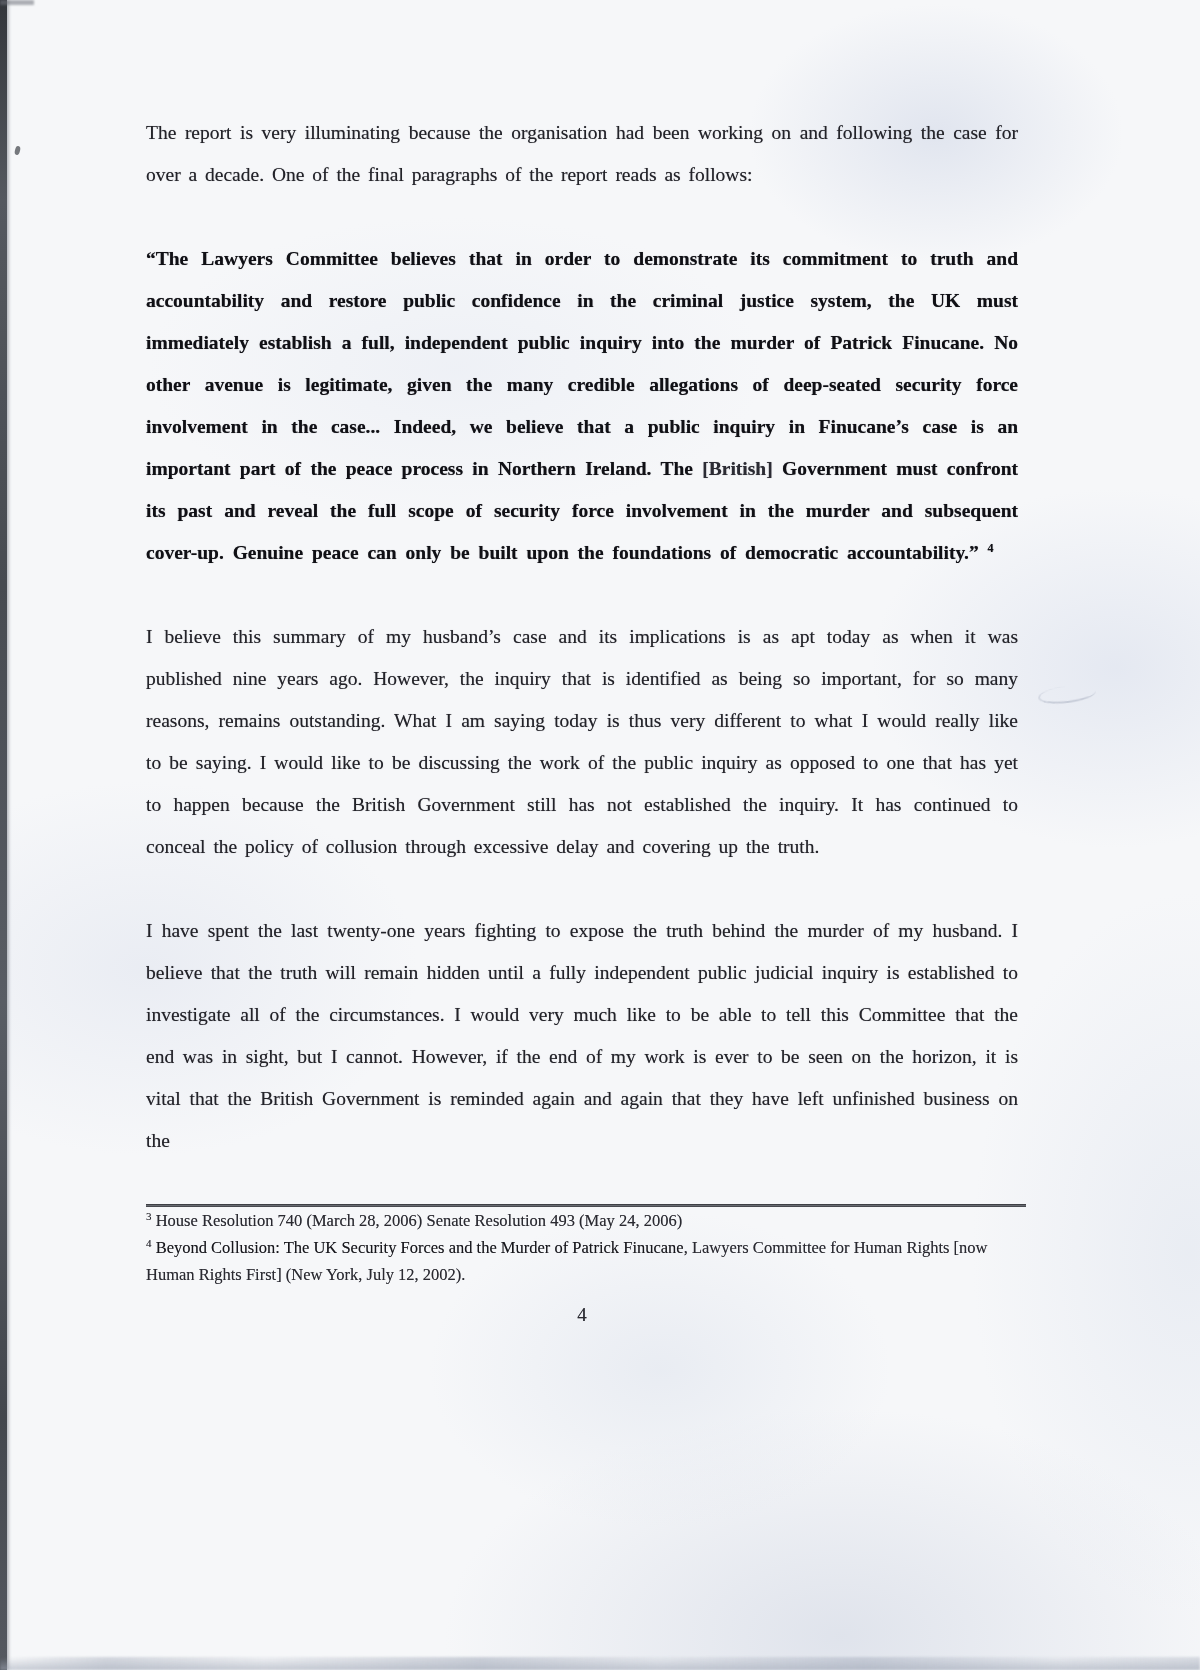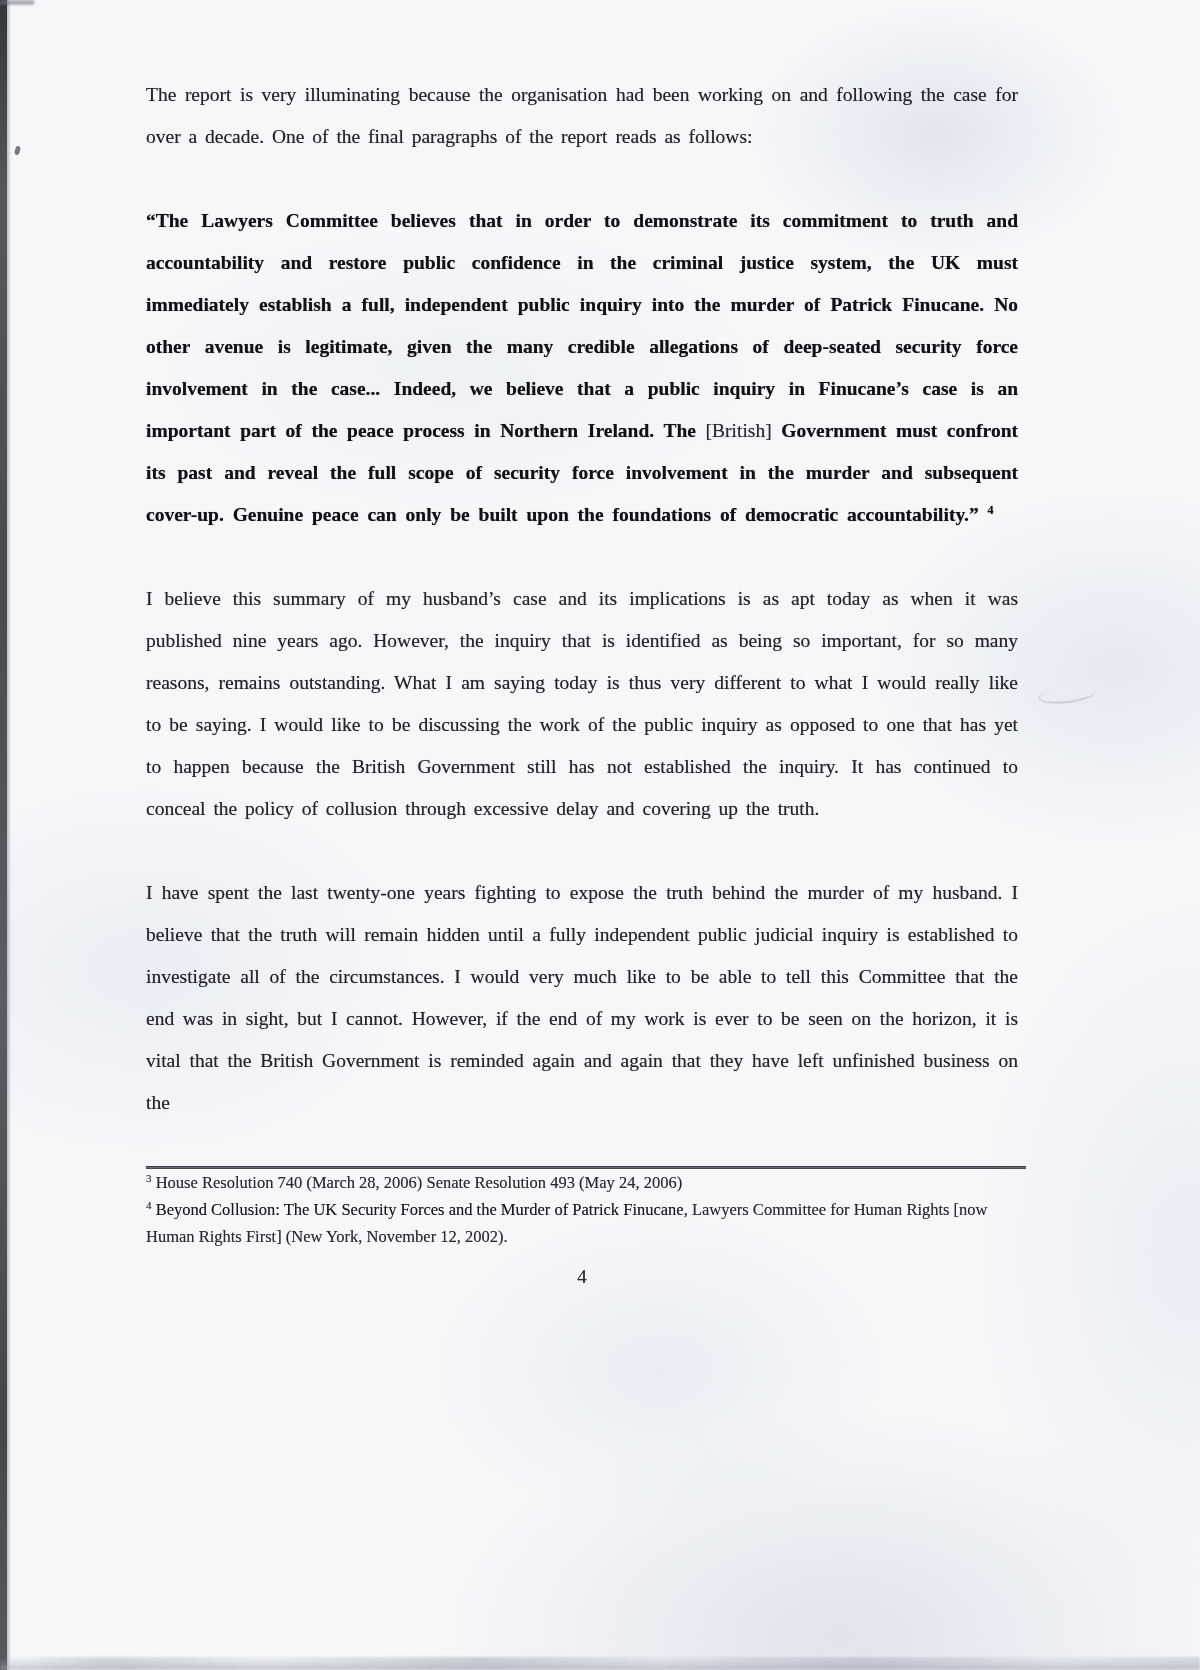--- a/index.html
+++ b/index.html
@@ -64,21 +64,21 @@
     width: 58px; height: 17px;
     border-bottom: 2px solid rgba(112,122,148,.28);
     border-left: 2px solid rgba(112,122,148,.18);
     border-radius: 50%;
     transform: rotate(-7deg);
     filter: blur(.7px);
   }
   .content {
     position: absolute; left: 146px; top: 0;
     width: 872px;
-    padding-top: 74px;
+    padding-top: 112px;
   }
   .body-para {
     margin: 0 0 42px 0;
     font-size: 19.5px;
     line-height: 42px;
     text-align: justify;
     word-spacing: 3px;
     color: var(--ink, #232329);
     text-shadow: 0 0 .7px rgba(35,35,45,.55);
   }
@@ -86,21 +86,21 @@
   .quote-para {
     margin: 0 0 42px 0;
     font-weight: 700;
     font-size: 19.5px;
     line-height: 42px;
     text-align: justify;
     word-spacing: 4px;
     color: var(--ink_bold, #101015);
     text-shadow: 0 0 .7px rgba(15,15,25,.6);
   }
-  .quote-para .bracket { font-weight: 400; color: #2c2c34; }
+  .quote-para .bracket { font-weight: 700; color: #2c2c34; }
   .fnref {
     font-size: 12px; font-weight: 700;
     vertical-align: super; line-height: 0;
   }
   .footnote-rule {
     margin-top: 15px;
     width: 880px; height: 3px;
     background: linear-gradient(180deg, #2a2b30 0%, #6d7076 55%, #33343a 100%);
   }
   .footnotes { margin-top: 0; }
@@ -142,19 +142,19 @@
     <p class="quote-para"><span>“The Lawyers Committee believes that in order to demonstrate its commitment to truth and accountability and restore public confidence in the criminal justice system, the UK must immediately establish a full, independent public inquiry into the murder of Patrick Finucane. No other avenue is legitimate, given the many credible allegations of deep-seated security force involvement in the case... Indeed, we believe that a public inquiry in Finucane’s case is an important part of the peace process in Northern Ireland. The </span><span class="bracket">[British]</span><span> Government must confront its past and reveal the full scope of security force involvement in the murder and subsequent cover-up. Genuine peace can only be built upon the foundations of democratic accountability.”</span> <sup class="fnref">4</sup></p>
 
     <p class="body-para">I believe this summary of my husband’s case and its implications is as apt today as when it was published nine years ago. However, the inquiry that is identified as being so important, for so many reasons, remains outstanding. What I am saying today is thus very different to what I would really like to be saying. I would like to be discussing the work of the public inquiry as opposed to one that has yet to happen because the British Government still has not established the inquiry. It has continued to conceal the policy of collusion through excessive delay and covering up the truth.</p>
 
     <p class="body-para justify-last">I have spent the last twenty-one years fighting to expose the truth behind the murder of my husband. I believe that the truth will remain hidden until a fully independent public judicial inquiry is established to investigate all of the circumstances. I would very much like to be able to tell this Committee that the end was in sight, but I cannot. However, if the end of my work is ever to be seen on the horizon, it is vital that the British Government is reminded again and again that they have left unfinished business on the</p>
 
     <div class="footnote-rule"></div>
 
     <div class="footnotes">
       <p class="fn"><sup>3</sup><span> House Resolution 740 (March 28, 2006) Senate Resolution 493 (May 24, 2006)</span></p>
-      <p class="fn"><sup>4</sup><span class="fn-bold"> Beyond Collusion: The UK Security Forces and the Murder of Patrick Finucane</span><span>, Lawyers Committee for Human Rights [</span><span class="fn-italic">now Human Rights First</span><span>] (New York, November 12, 2002).</span></p>
+      <p class="fn"><sup>4</sup><span class="fn-bold"> Beyond Collusion: The UK Security Forces and the Murder of Patrick Finucane</span><span>, Lawyers Committee for Human Rights [</span><span class="fn-italic">now Human Rights First</span><span>] (New York, July 12, 2002).</span></p>
     </div>
 
     <div class="page-number">4</div>
 
   </div>
 </div>
 
 </body></html>

